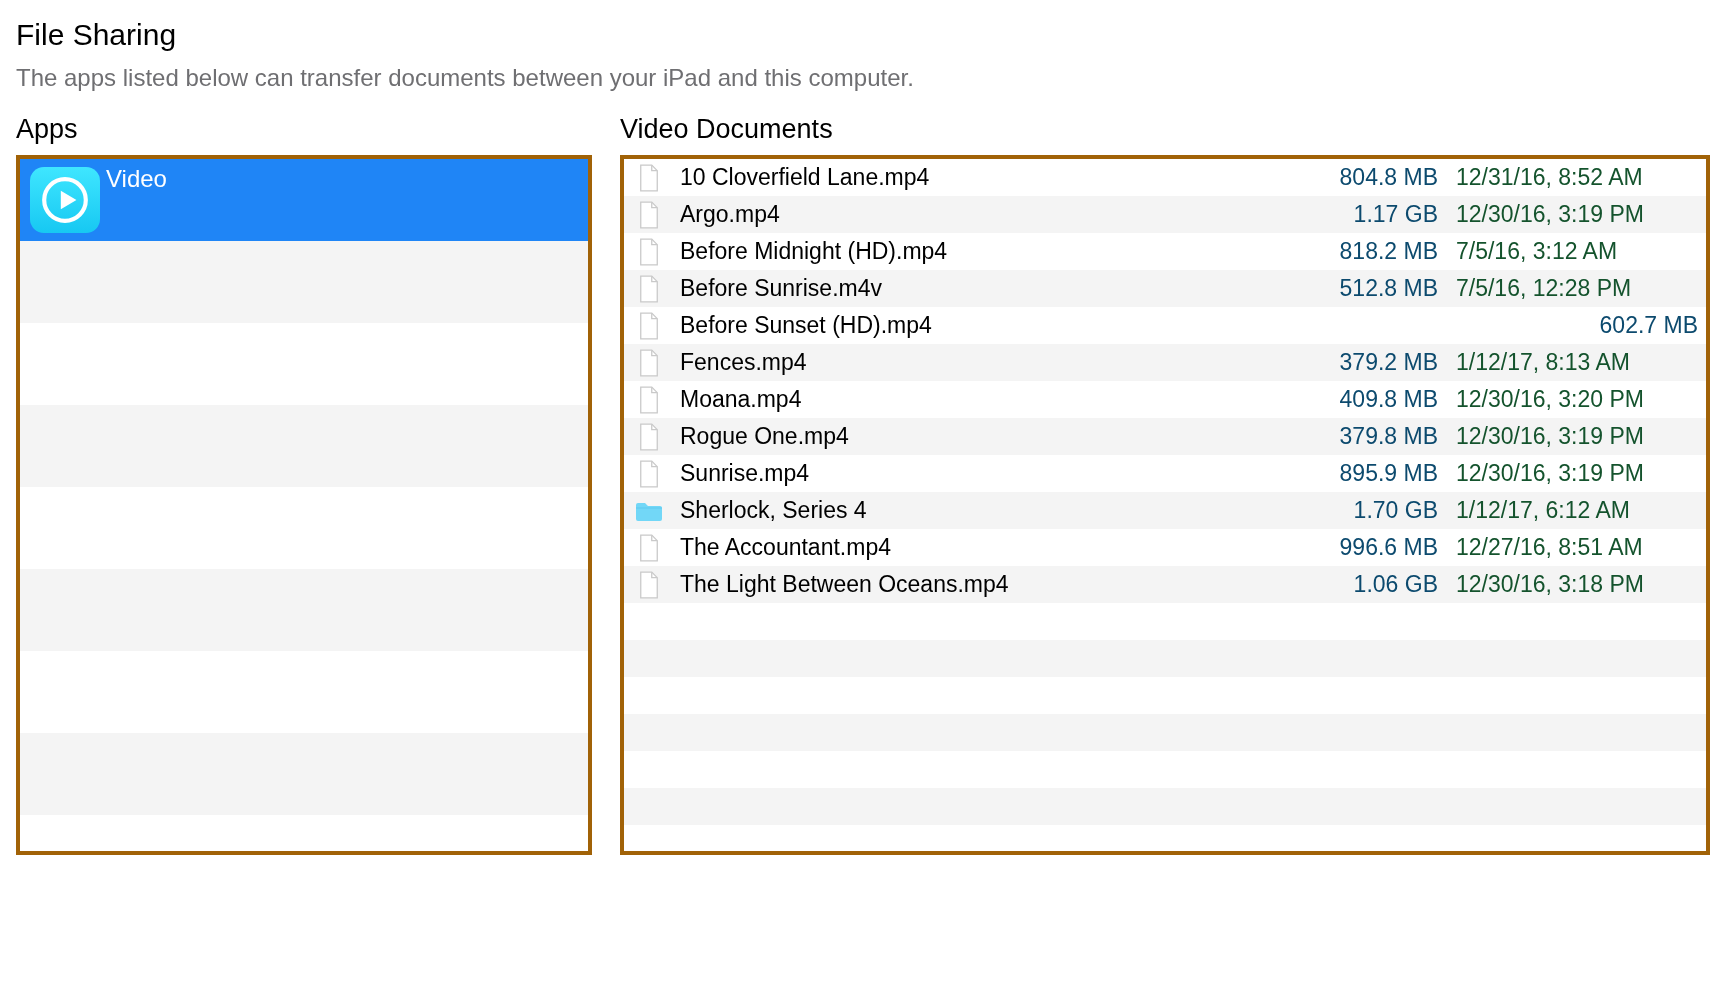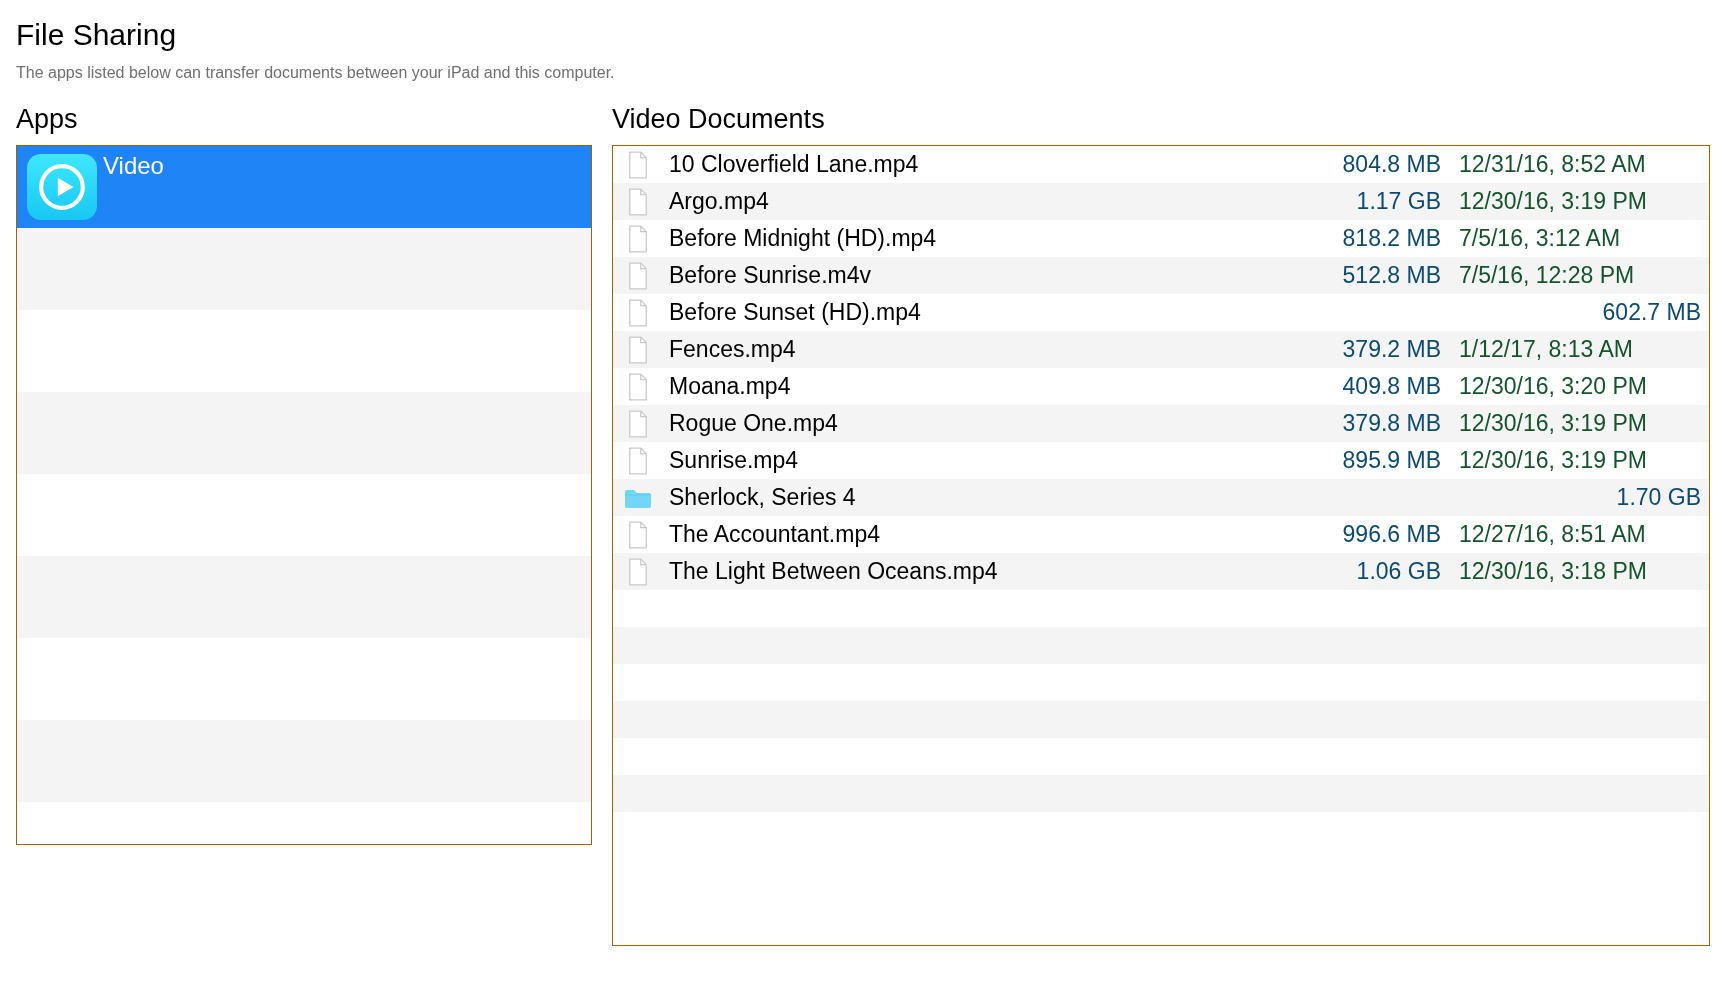--- a/index.html
+++ b/index.html
@@ -1,26 +1,26 @@
 <!DOCTYPE html>
 <html><head>
   <meta charset="utf-8">
   <style>
     * { box-sizing: border-box; margin: 0; padding: 0; }
     html, body { width: 1726px; height: 986px; background: #fff; font-family: -apple-system, "Helvetica Neue", Helvetica, Arial, sans-serif; color: #000; }
     .wrap { padding: 18px 16px 8px 16px; }
     .title { font-size: 30px; color: #000; font-weight: 400; margin-bottom: 12px; }
-    .subtitle { font-size: 16px; color: #6f6f72; margin-bottom: 22px; }
-    .cols { display: flex; gap: 20px; }
+    .subtitle { font-size: 24px; color: #6f6f72; margin-bottom: 22px; }
+    .cols { display: flex; gap: 28px; }
     .col-left { width: 576px; }
     .col-right { flex: 1; min-width: 0; }
     .sect-label { font-size: 27px; color: #000; font-weight: 400; margin-bottom: 10px; }
-    .panel { border: 1px solid #a16207; background: #fff; }
+    .panel { border: 4px solid #a16207; background: #fff; }
     .panel.left { height: 700px; overflow: hidden; }
-    .panel.right { height: 801px; overflow: hidden; }
+    .panel.right { height: 700px; overflow: hidden; }
     .stripes-left .row { height: 82px; }
     .row { display: flex; align-items: center; }
     .alt { background: #f4f4f4; justify-content: center; }
     .app-row { height: 82px; display: flex; align-items: flex-start; padding: 8px 10px; background: #1f85f6; color: #fff; position: relative; }
     .app-icon { width: 70px; height: 66px; border-radius: 14px; background: linear-gradient(180deg,#3fe6ff 0%, #17c8f2 100%); display: flex; align-items: center; justify-content: center; margin-right: 6px; }
     .app-icon svg { width: 52px; height: 52px; }
     .app-name { font-size: 24px; color: #fff; margin-top: -2px; }
     .doc-row { height: 37px; display: flex; align-items: center; font-size: 23px; padding: 0 8px 0 6px; }
     .doc-icon { width: 30px; height: 30px; margin-left: 4px; margin-right: 14px; display:flex; align-items:center; justify-content:center; }
     .doc-name { flex: 1; white-space: nowrap; overflow: hidden; text-overflow: ellipsis; padding-left: 2px; }
@@ -164,20 +164,21 @@
           </div>
           <div class="doc-row alt">
             <span class="doc-icon">
               <svg viewBox="0 0 30 24" width="30" height="24">
                 <path d="M2 6 Q2 4 4 4 H11 L14 7 H26 Q28 7 28 9 V20 Q28 22 26 22 H4 Q2 22 2 20 Z" fill="#72d7f7"></path>
                 <path d="M2 9 H28" stroke="#5cc9ef" stroke-width="1"></path>
               </svg>
             </span>
             <span class="doc-name">Sherlock, Series 4</span>
             <span class="doc-size">1.70 GB</span>
+            <span class="doc-date">1/12/17, 6:12 AM</span>
           </div>
           <div class="doc-row">
             <span class="doc-icon">
               <svg viewBox="0 0 24 30" width="22" height="28">
                 <path d="M3 1 H15 L21 7 V29 H3 Z" fill="#ffffff" stroke="#c9c9c9" stroke-width="1.4"></path>
                 <path d="M15 1 V7 H21" fill="none" stroke="#c9c9c9" stroke-width="1.4"></path>
               </svg>
             </span>
             <span class="doc-name">The Accountant.mp4</span>
             <span class="doc-size">996.6 MB</span>

